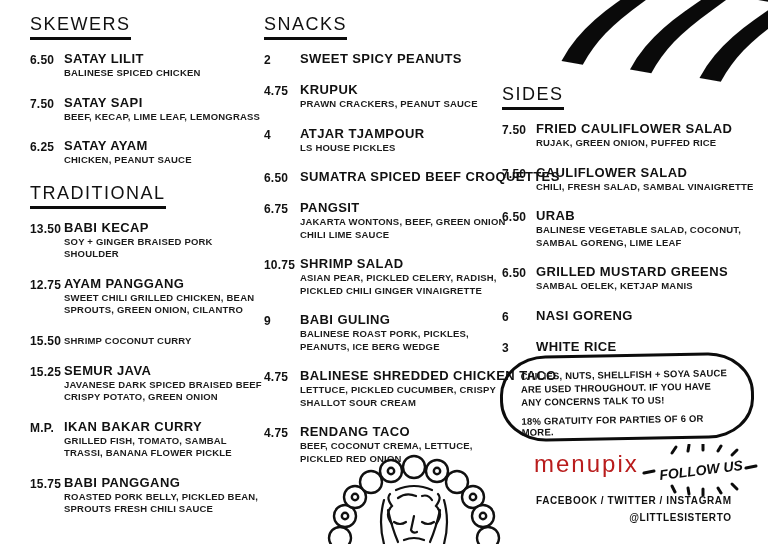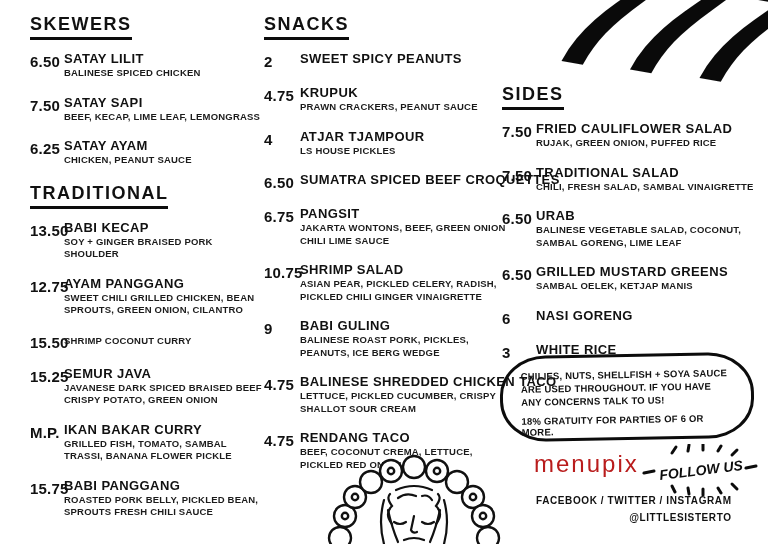--- a/index.html
+++ b/index.html
@@ -5,26 +5,26 @@
   html,body{margin:0;padding:0;background:#e8e8e8;}
   .page{
     position:relative; width:768px; height:544px; background:#ffffff;
     overflow:hidden; font-family:"Liberation Sans", sans-serif; color:#111;
   }
   .col{position:absolute;}
   .col1{left:30px; top:14px; width:232px;}
   .col2{left:264px; top:14px; width:248px;}
   .col3{left:502px; top:84px; width:262px;}
   .sec-title{
-    display:inline-block; font-size:18px; font-weight:700; letter-spacing:1.5px;
+    display:inline-block; font-size:18px; font-weight:400; letter-spacing:1.5px;
     border-bottom:3.5px solid #0c0c0c; padding-bottom:2px; margin:0 0 12px 0;
   }
   .sec2{margin-top:7px;}
   .item{display:flex; margin-bottom:16px;}
-  .price{flex:none; width:34px; font-size:15px; font-weight:800; letter-spacing:.2px; padding-top:1px;}
+  .price{flex:none; width:34px; font-size:12px; font-weight:800; letter-spacing:.2px; padding-top:1px;}
   .col2 .price{width:36px;}
   .itext{flex:1; min-width:0;}
   .name{font-size:13px; font-weight:800; letter-spacing:.4px; line-height:13px; white-space:nowrap;}
   .desc{font-size:9.5px; font-weight:700; letter-spacing:.2px; line-height:12.5px; margin-top:2px; color:#1b1b1b;}
   
   .sevens{
     position:absolute; top:-52px; right:-4px; font-size:150px; font-weight:900; font-style:italic;
     letter-spacing:-14px; transform:rotate(7deg) skewX(-8deg); color:#0a0a0a; line-height:1; white-space:nowrap;
   }
   .sevens span{display:inline-block; transform:rotate(3deg);}
@@ -203,21 +203,21 @@
       <div class="item">
         <div class="price">7.50</div>
         <div class="itext">
             <div class="name">FRIED CAULIFLOWER SALAD</div>
         <div class="desc">RUJAK, GREEN ONION, PUFFED RICE</div>
           </div>
       </div>
       <div class="item">
         <div class="price">7.50</div>
         <div class="itext">
-            <div class="name">TRADITIONAL SALAD</div>
+            <div class="name">CAULIFLOWER SALAD</div>
         <div class="desc">CHILI, FRESH SALAD, SAMBAL VINAIGRETTE</div>
           </div>
       </div>
       <div class="item">
         <div class="price">6.50</div>
         <div class="itext">
             <div class="name">URAB</div>
         <div class="desc">BALINESE VEGETABLE SALAD, COCONUT, SAMBAL GORENG, LIME LEAF</div>
           </div>
       </div>

